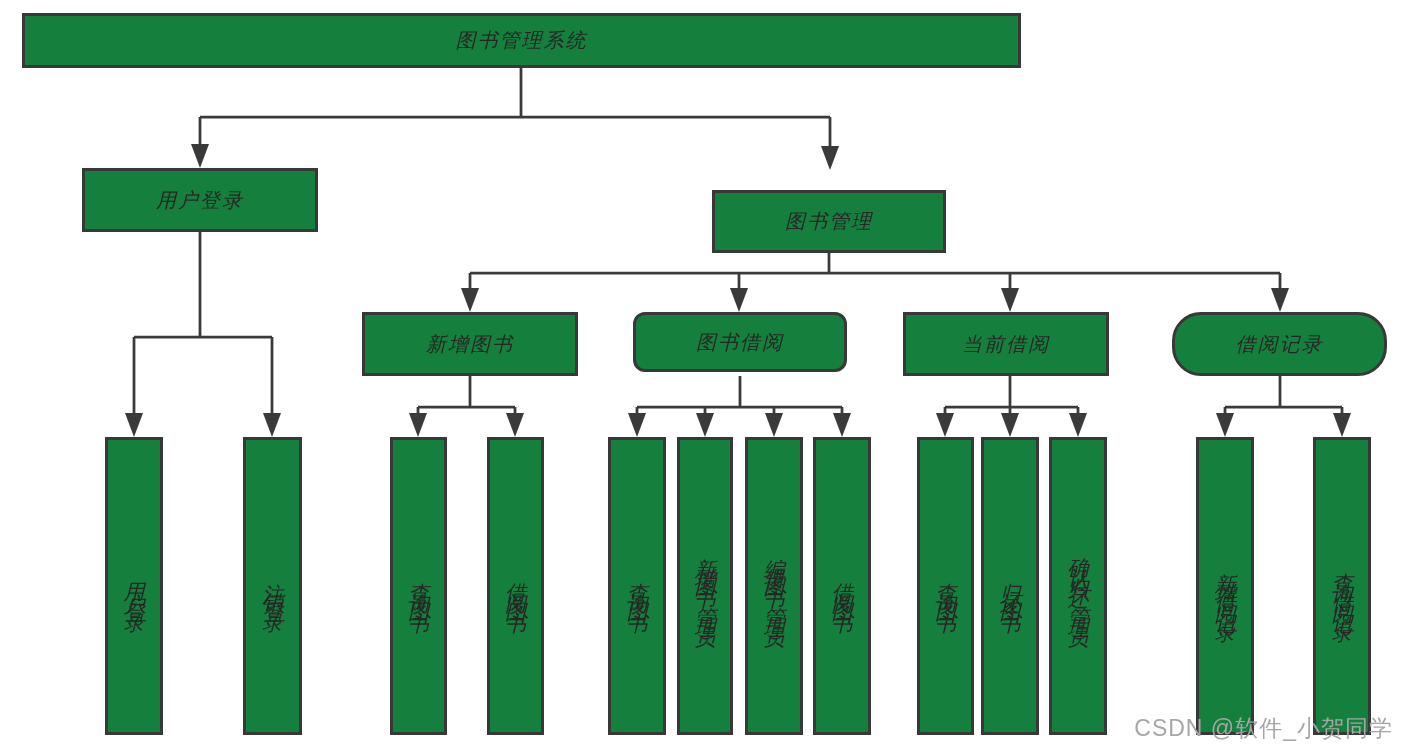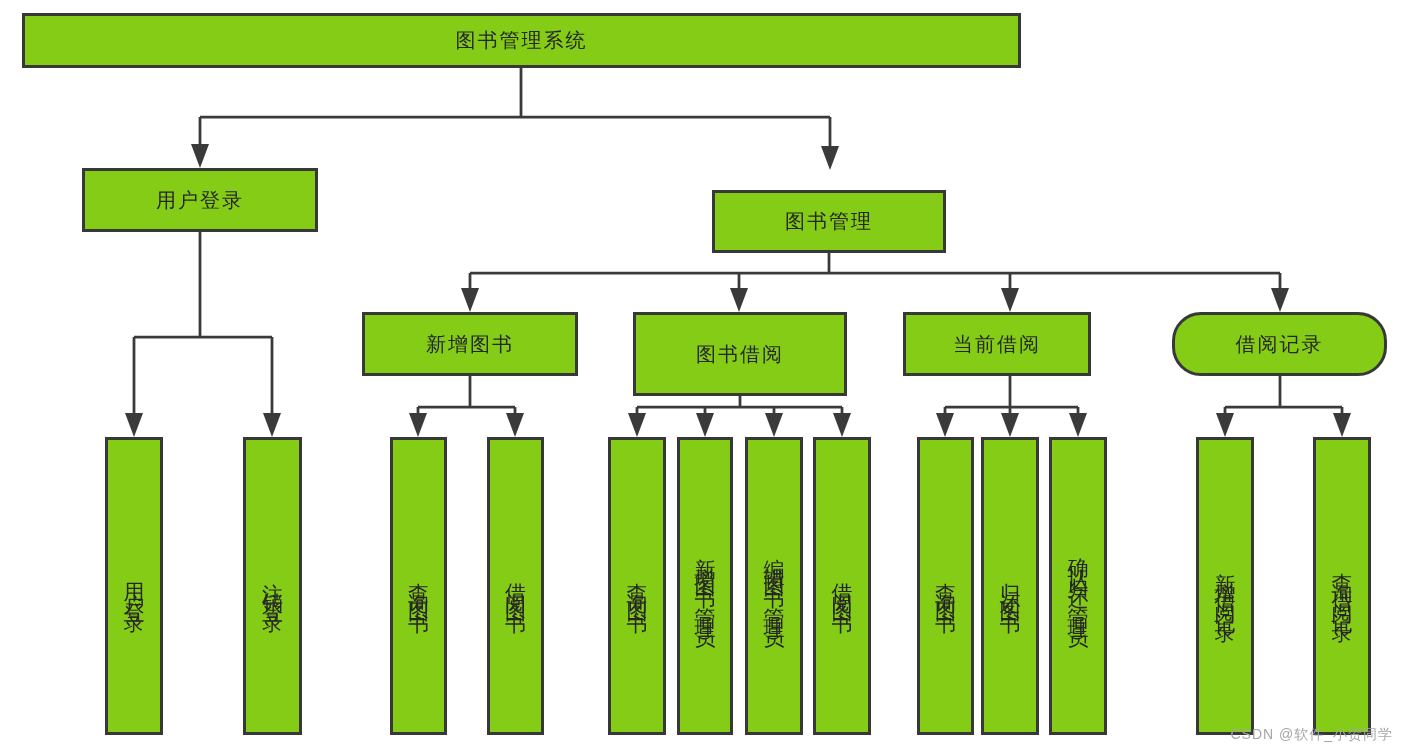--- a/index.html
+++ b/index.html
@@ -5,34 +5,35 @@
   html,body { margin:0; padding:0; background:#ffffff; }
   .canvas {
     position:relative; width:1405px; height:747px; background:#ffffff;
     font-family:"Liberation Sans","DejaVu Sans",sans-serif;
     color:var(--text,#262626); overflow:hidden;
   }
   svg.wires { position:absolute; left:0; top:0; width:1405px; height:747px; pointer-events:none; }
   svg.wires path.line { fill:none; stroke:var(--line,#3a3a3a); stroke-width:2.75; }
   svg.wires path.head { fill:var(--line,#3a3a3a); stroke:none; }
   .box {
-    position:absolute; box-sizing:border-box; background:#84cc16;
+    position:absolute; box-sizing:border-box; background:#15803d;
     border:3px solid var(--border,#383838);
     display:flex; align-items:center; justify-content:center;
     white-space:nowrap;
+    font-style:italic;
   }
   .h { font-size:20px; letter-spacing:2px; }
   .v {
     top:437px; height:298px;
     writing-mode:vertical-rl; text-orientation:mixed;
     font-size:21px; letter-spacing:10px; white-space:normal;
   }
   .watermark {
     position:absolute; right:12px; bottom:3px;
-    color:var(--watermark,#a6a6a6); font-size:14px; letter-spacing:1px;
+    color:var(--watermark,#a6a6a6); font-size:23px; letter-spacing:1px;
   }
 </style>
 </head>
 <body>
 
 <div class="canvas">
 
   <svg class="wires" viewBox="0 0 1405 747">
     <path class="line" d="M521 68 V117 M200 117 H830 M200 117 V146 M830 117 V148"></path>
     <path class="line" d="M200 232 V337 M134 337 H272 M134 337 V415 M272 337 V415"></path>
@@ -61,22 +62,22 @@
              M1216 413 L1234 413 L1225 437 Z
              M1333 413 L1351 413 L1342 437 Z"></path>
   </svg>
 
   <div class="box h" style="left:22px; top:13px; width:999px; height:55px;">图书管理系统</div>
 
   <div class="box h" style="left:82px; top:168px; width:236px; height:64px;">用户登录</div>
   <div class="box h" style="left:712px; top:170px; width:234px; height:63px;margin-top:20px;">图书管理</div>
 
   <div class="box h" style="left:362px; top:312px; width:216px; height:64px;">新增图书</div>
-  <div class="box h" style="left:633px; top:312px; width:214px; height:84px;">图书借阅</div>
-  <div class="box h" style="left:903px; top:312px; width:188px; height:64px;">当前借阅</div>
+  <div class="box h" style="left:633px; top:312px; width:214px; height:60px;border-radius:12px;">图书借阅</div>
+  <div class="box h" style="left:903px; top:312px; width:206px; height:64px;">当前借阅</div>
   <div class="box h" style="left:1172px; top:312px; width:215px; height:64px;border-radius:29px;">借阅记录</div>
 
   <div class="box v" style="left:105px; width:58px;">用户登录</div>
   <div class="box v" style="left:243px; width:59px;">注销登录</div>
 
   <div class="box v" style="left:390px; width:57px;">查询图书</div>
   <div class="box v" style="left:487px; width:57px;">借阅图书</div>
 
   <div class="box v" style="left:608px; width:58px;">查询图书</div>
   <div class="box v" style="left:677px; width:56px;">新增图书（管理员）</div>

